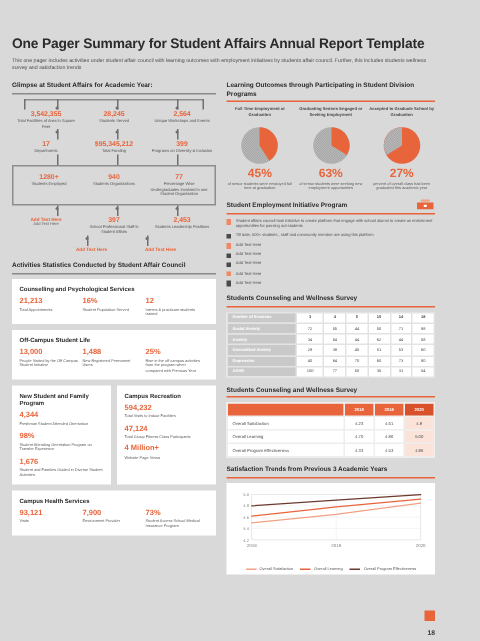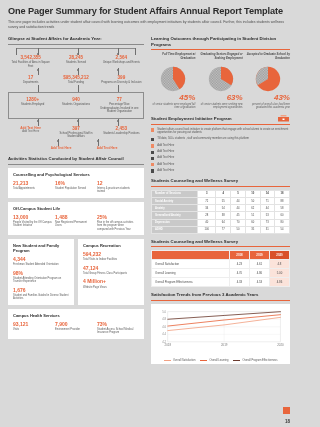--- a/index.html
+++ b/index.html
@@ -4,21 +4,21 @@
 <style>
   * { box-sizing: border-box; margin:0; padding:0; }
   body {
     width:298px; height:427px;
     background:#d9d9d9;
     font-family:"Liberation Sans", sans-serif;
     color:#3a3a3a;
     position:relative;
     overflow:hidden;
   }
-  .page { position:absolute; inset:0; padding:6px 8px 0 8px; }
+  .page { position:absolute; inset:0; padding:24px 8px 0 8px; }
 
   .title {
     font-size:9.2px; font-weight:bold; color:#2b2b2b;
     letter-spacing:-0.1px; line-height:11px;
   }
   .subtitle {
     font-size:3.5px; line-height:5px; color:#4d4d4d;
     margin-top:3px; width:278px;
   }
 
@@ -60,21 +60,21 @@
   .stat-row { display:flex; }
   .stat { flex:1; padding-right:3px; }
   .snum { font-size:5px; font-weight:bold; color:#e8653c; line-height:6.4px; }
   .slab { font-size:2.6px; line-height:3.3px; color:#5a5a5a; margin-top:1px;}
   .two { display:flex; gap:4px; }
   .two > .panel { flex:1; margin-bottom:4px; }
   .stack .snum { margin-top:3px; }
 
   
   .pies { display:flex; gap:3px; }
-  .pie-c { flex:1; text-align:right;font-style:italic; }
+  .pie-c { flex:1; text-align:center; }
   .pie-t { font-size:2.8px; font-weight:bold; line-height:3.6px; color:#4a4a4a; min-height:11px;}
   .pie-wrap { display:flex; justify-content:center; margin:2px 0 1px; }
   .pie { width:26px; height:26px; border-radius:50%; position:relative; }
   .pct { font-size:8px; font-weight:bold; color:#e8653c; line-height:10px; }
   .pie-d { font-size:2.6px; line-height:3.3px; color:#5b5b5b; }
 
   
   .bul { display:flex; align-items:flex-start; gap:3px; margin-bottom:2.5px; }
   .bsq { width:3.2px; height:3.2px; flex:0 0 3.2px; margin-top:0.6px; }
   .bsq.o { background:#ef8a63; }
@@ -388,21 +388,21 @@
                 <pattern id="hatch2" width="2" height="2" patternUnits="userSpaceOnUse">
                   <rect width="2" height="2" fill="#c4c4c4"></rect>
                   <rect width="1" height="1" fill="#9a9a9a"></rect>
                   <rect x="1" y="1" width="1" height="1" fill="#9a9a9a"></rect>
                 </pattern>
               </defs>
               <circle cx="16" cy="16" r="15" fill="#e8653c"></circle>
               <path d="M16 16 L16 1 A15 15 0 0 0 3.4 23.8 Z" fill="url(#hatch2)"></path>
             </svg>
           </div>
-          <div class="pct">43%</div>
+          <div class="pct">27%</div>
           <div class="pie-d">percent of overall class had been graduated this academic year</div>
         </div>
       </div>
 
       <div style="height:4px;"></div>
 
       <div style="display:flex;align-items:flex-end;">
         <div class="sec-h" style="flex:1;">Student Employment Initiative Program</div>
         <svg class="bar-icon" viewBox="0 0 26 20">
           <rect x="7" y="2" width="12" height="3" rx="1" fill="#f2a183"></rect>

